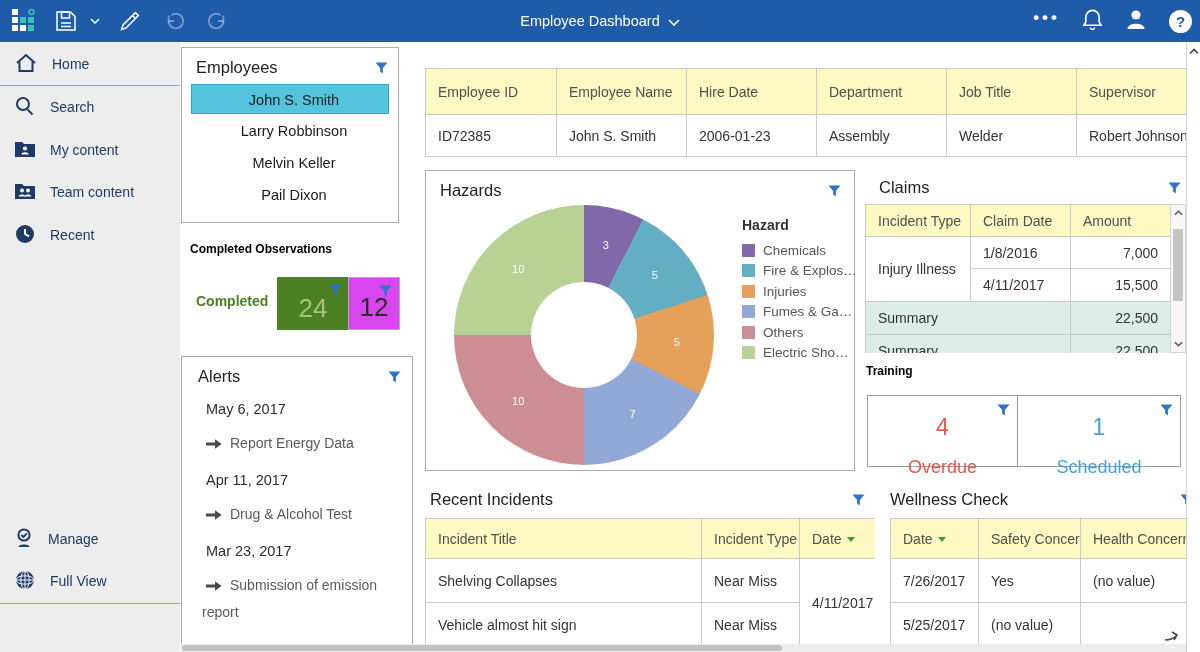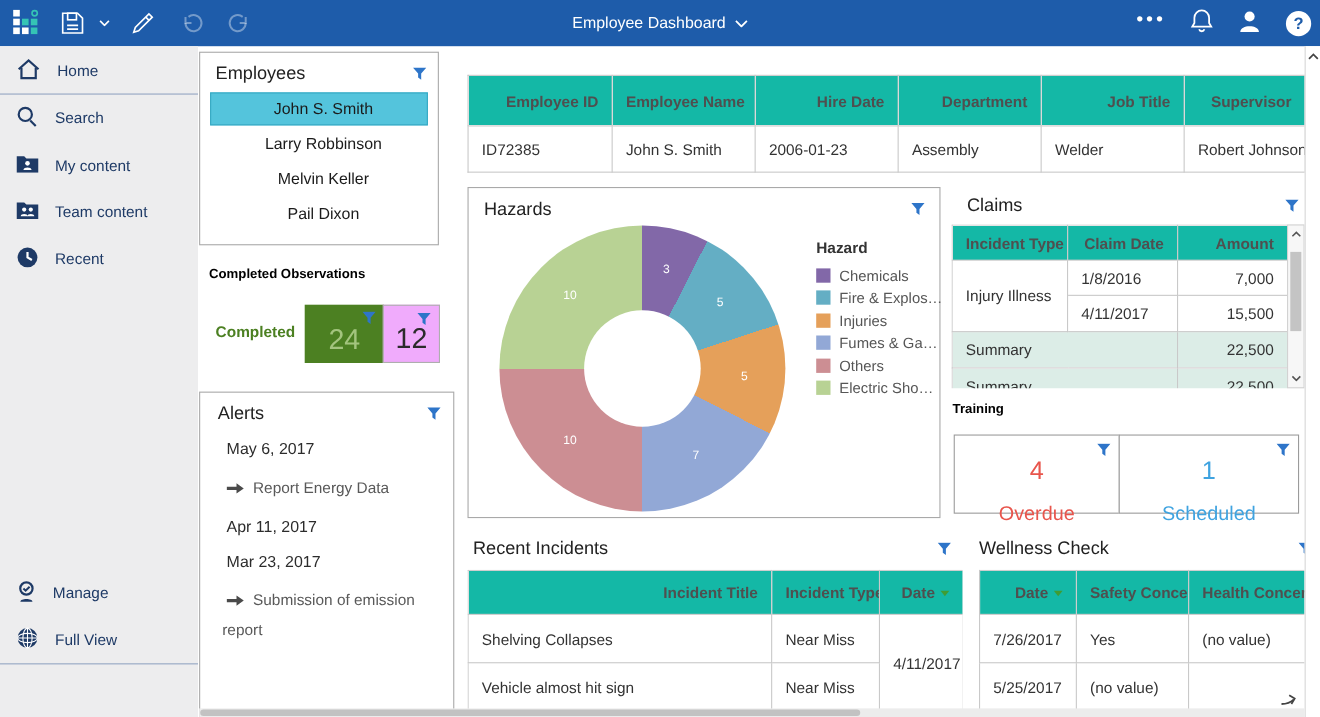--- a/index.html
+++ b/index.html
@@ -25,21 +25,21 @@
   
   .panel { position:absolute; background:#fff; border:1px solid #a9a9a9; }
   .ptitle { font-size:16.5px; color:#222; }
   .filter-btn { position:absolute; cursor:pointer; width:14px; height:13px; }
   .bare-title { position:absolute; font-size:16.5px; color:#222; }
   .bold-title { position:absolute; font-size:12px; color:#000; font-weight:bold; }
 
   
   table { border-collapse:collapse; table-layout:fixed; background:#fff; }
   th, td { border:1px solid #c9c9c9; font-weight:normal; font-size:14px; color:#333; padding:0 12px; overflow:hidden; white-space:nowrap; }
-  th { background:#14b8a6; color:#4f4f4f; text-align:right;font-weight:bold; }
+  th { background:#fef9c3; color:#4f4f4f; text-align:left; }
   td { text-align:left; }
   td.num { text-align:right; }
   tr.sum td { background:#dcede7; }
 
   
   .emp-item { position:absolute; left:9px; width:198px; height:30px; line-height:30px; padding-left:8px; font-size:14.5px; color:#1b1b1b; cursor:pointer; }
   .emp-item.sel { background:#54c4dc; border:1px solid #35a8c2; }
 
   
   .co-label { position:absolute; font-weight:bold; font-size:14px; color:#4c8022; }
@@ -239,39 +239,42 @@
 
   <div class="bold-title" style="left:190px; top:242px;">Completed Observations</div>
   <div class="co-label" style="left:196px; top:293px;">Completed</div>
   <div class="co-box" style="left:277px; top:277px; width:72px; height:53px; background:#4c8022;">
     <span class="filter-btn" style="right:6px; top:5px;">
       <svg width="13" height="12" viewBox="0 0 13 12">
           <path d="M0.5 0.5 h12 l-4.6 5.4 v5.6 l-2.8 -2 v-3.6 Z" fill="#2e75c9"></path>
         </svg></span>
     <div class="co-num" style="color:#a3c47e;">24</div>
   </div>
-  <div class="co-box" style="left:348px; top:277px; width:52px; height:53px; background:#f0abfc; border:1px solid #aeaeae;">
+  <div class="co-box" style="left:348px; top:277px; width:52px; height:53px; background:#d946ef; border:1px solid #aeaeae;">
     <span class="filter-btn" style="right:6px; top:5px;">
       <svg width="13" height="12" viewBox="0 0 13 12">
           <path d="M0.5 0.5 h12 l-4.6 5.4 v5.6 l-2.8 -2 v-3.6 Z" fill="#2e75c9"></path>
         </svg></span>
     <div class="co-num" style="color:#2b2b2b;">12</div>
   </div>
 
   <div class="panel" style="left:181px; top:356px; width:232px; height:296px; padding:10px 16px; overflow:hidden;">
     <div class="ptitle">Alerts</div>
     <span class="filter-btn" style="right:10px; top:12px;">
       <svg width="13" height="12" viewBox="0 0 13 12">
           <path d="M0.5 0.5 h12 l-4.6 5.4 v5.6 l-2.8 -2 v-3.6 Z" fill="#2e75c9"></path>
         </svg></span>
     <div class="al-date">May 6, 2017</div>
     <div class="al-item"><svg width="16" height="10" viewBox="0 0 16 10">
           <path d="M0 3.5 h9 V0.3 l6.6 4.7 -6.6 4.7 V6.5 H0 Z" fill="#4a4a4a"></path>
         </svg><span>Report Energy Data</span></div>
     <div class="al-date">Apr 11, 2017</div>
+    <div class="al-item"><svg width="16" height="10" viewBox="0 0 16 10">
+          <path d="M0 3.5 h9 V0.3 l6.6 4.7 -6.6 4.7 V6.5 H0 Z" fill="#4a4a4a"></path>
+        </svg><span>Drug &amp; Alcohol Test</span></div>
     <div class="al-date">Mar 23, 2017</div>
     <div class="al-item"><svg width="16" height="10" viewBox="0 0 16 10">
           <path d="M0 3.5 h9 V0.3 l6.6 4.7 -6.6 4.7 V6.5 H0 Z" fill="#4a4a4a"></path>
         </svg><span>Submission of emission report</span></div>
   </div>
 
   <table style="position:absolute; left:425px; top:68px; width:761px;">
     <colgroup>
         <col style="width:131px">
         <col style="width:130px">

